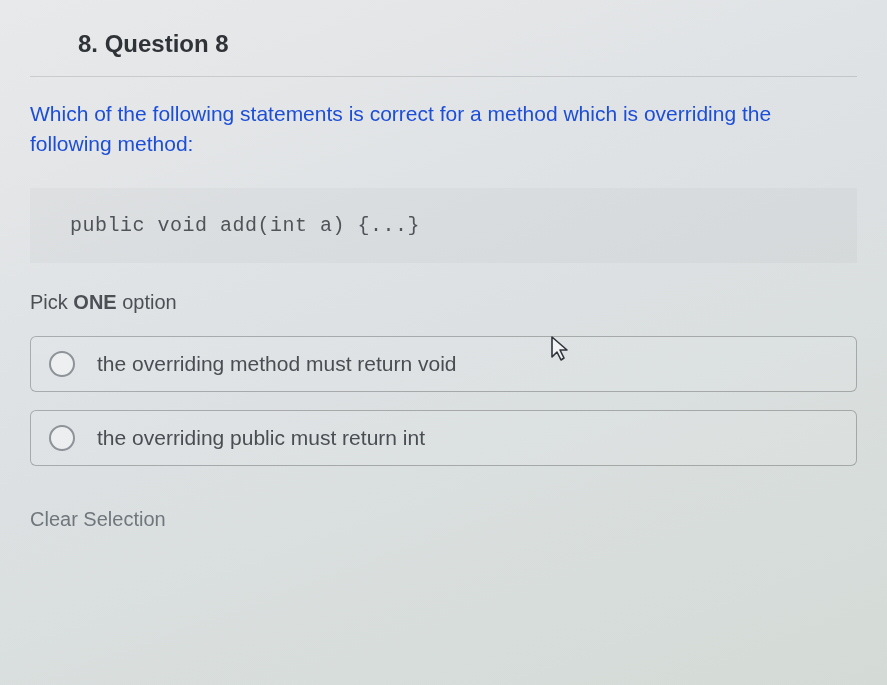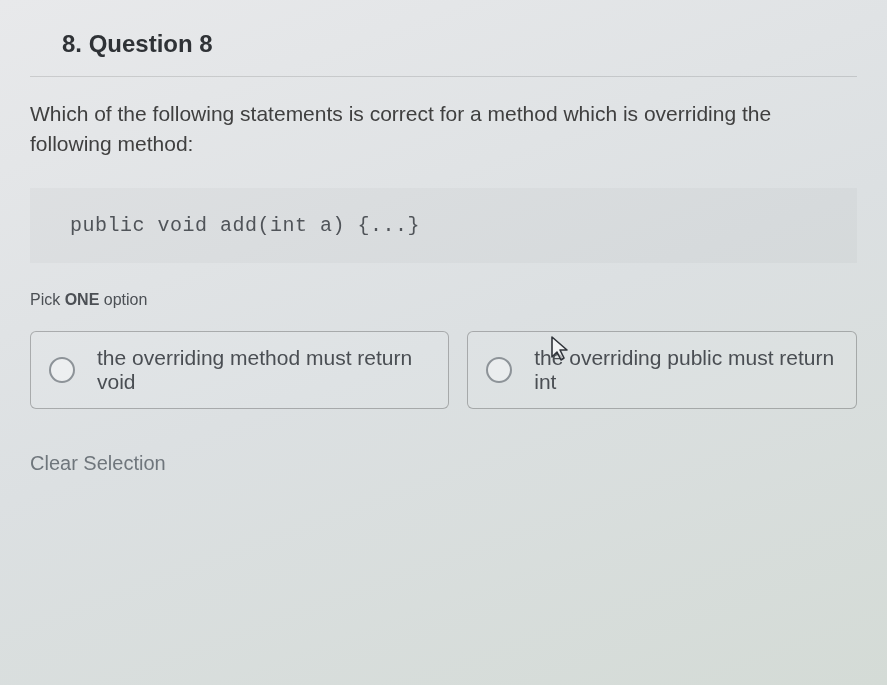--- a/index.html
+++ b/index.html
@@ -10,54 +10,54 @@
     font-family: "Segoe UI", "Helvetica Neue", Arial, sans-serif;
     color: #3d4146;
     padding: 30px 30px 20px 30px;
     position: relative;
     overflow: hidden;
   }
   .question-header {
     font-size: 24px;
     font-weight: 700;
     color: #2f3236;
-    margin: 0 0 18px 32px;
+    margin: 0 0 18px 48px;
   }
   .divider {
     border: none;
     border-top: 1px solid rgba(0,0,0,0.12);
     margin: 0 0 22px 0;
   }
   .question-text {
     font-size: 21px;
     line-height: 1.45;
-    color: #404040;
+    color: #1d4ed8;
     margin: 12px 10px 28px 0;
   }
   .code-block {
     background: rgba(0,0,0,0.025);
     border: none;
     padding: 26px 40px;
     font-family: "Consolas", "Menlo", "Courier New", monospace;
     font-size: 20px;
     color: #505459;
     letter-spacing: 0.5px;
     margin: 0 0 28px 0;
   }
   .pick-one {
-    font-size: 16px;
+    font-size: 20px;
     color: #4c5055;
     margin: 0 0 22px 0;
   }
   .pick-one b { font-weight: 700; }
   .options {
     display: flex;
-    flex-direction: row;
+    flex-direction: column;
     gap: 18px;
-    margin-bottom: 34px;
+    margin-bottom: 18px;
   }
   .option {
     display: flex;
     align-items: center;
     gap: 22px;
     border: 1px solid rgba(0,0,0,0.25);
     border-radius: 6px;
     padding: 14px 18px;
     background: rgba(255,255,255,0.08);
     cursor: pointer;
@@ -72,21 +72,21 @@
   }
   .option-label {
     font-size: 21px;
     color: #4a4e53;
   }
   .clear-selection {
     color: #6f767c;
     font-size: 20px;
     cursor: pointer;
     display: inline-block;
-    margin-top: 9px;
+    margin-top: 24px;
   }
   .cursor {
     position: absolute;
     left: 550px;
     top: 335px;
     pointer-events: none;
   }
   .cursor svg { display: block; }
 </style>
 </head>

